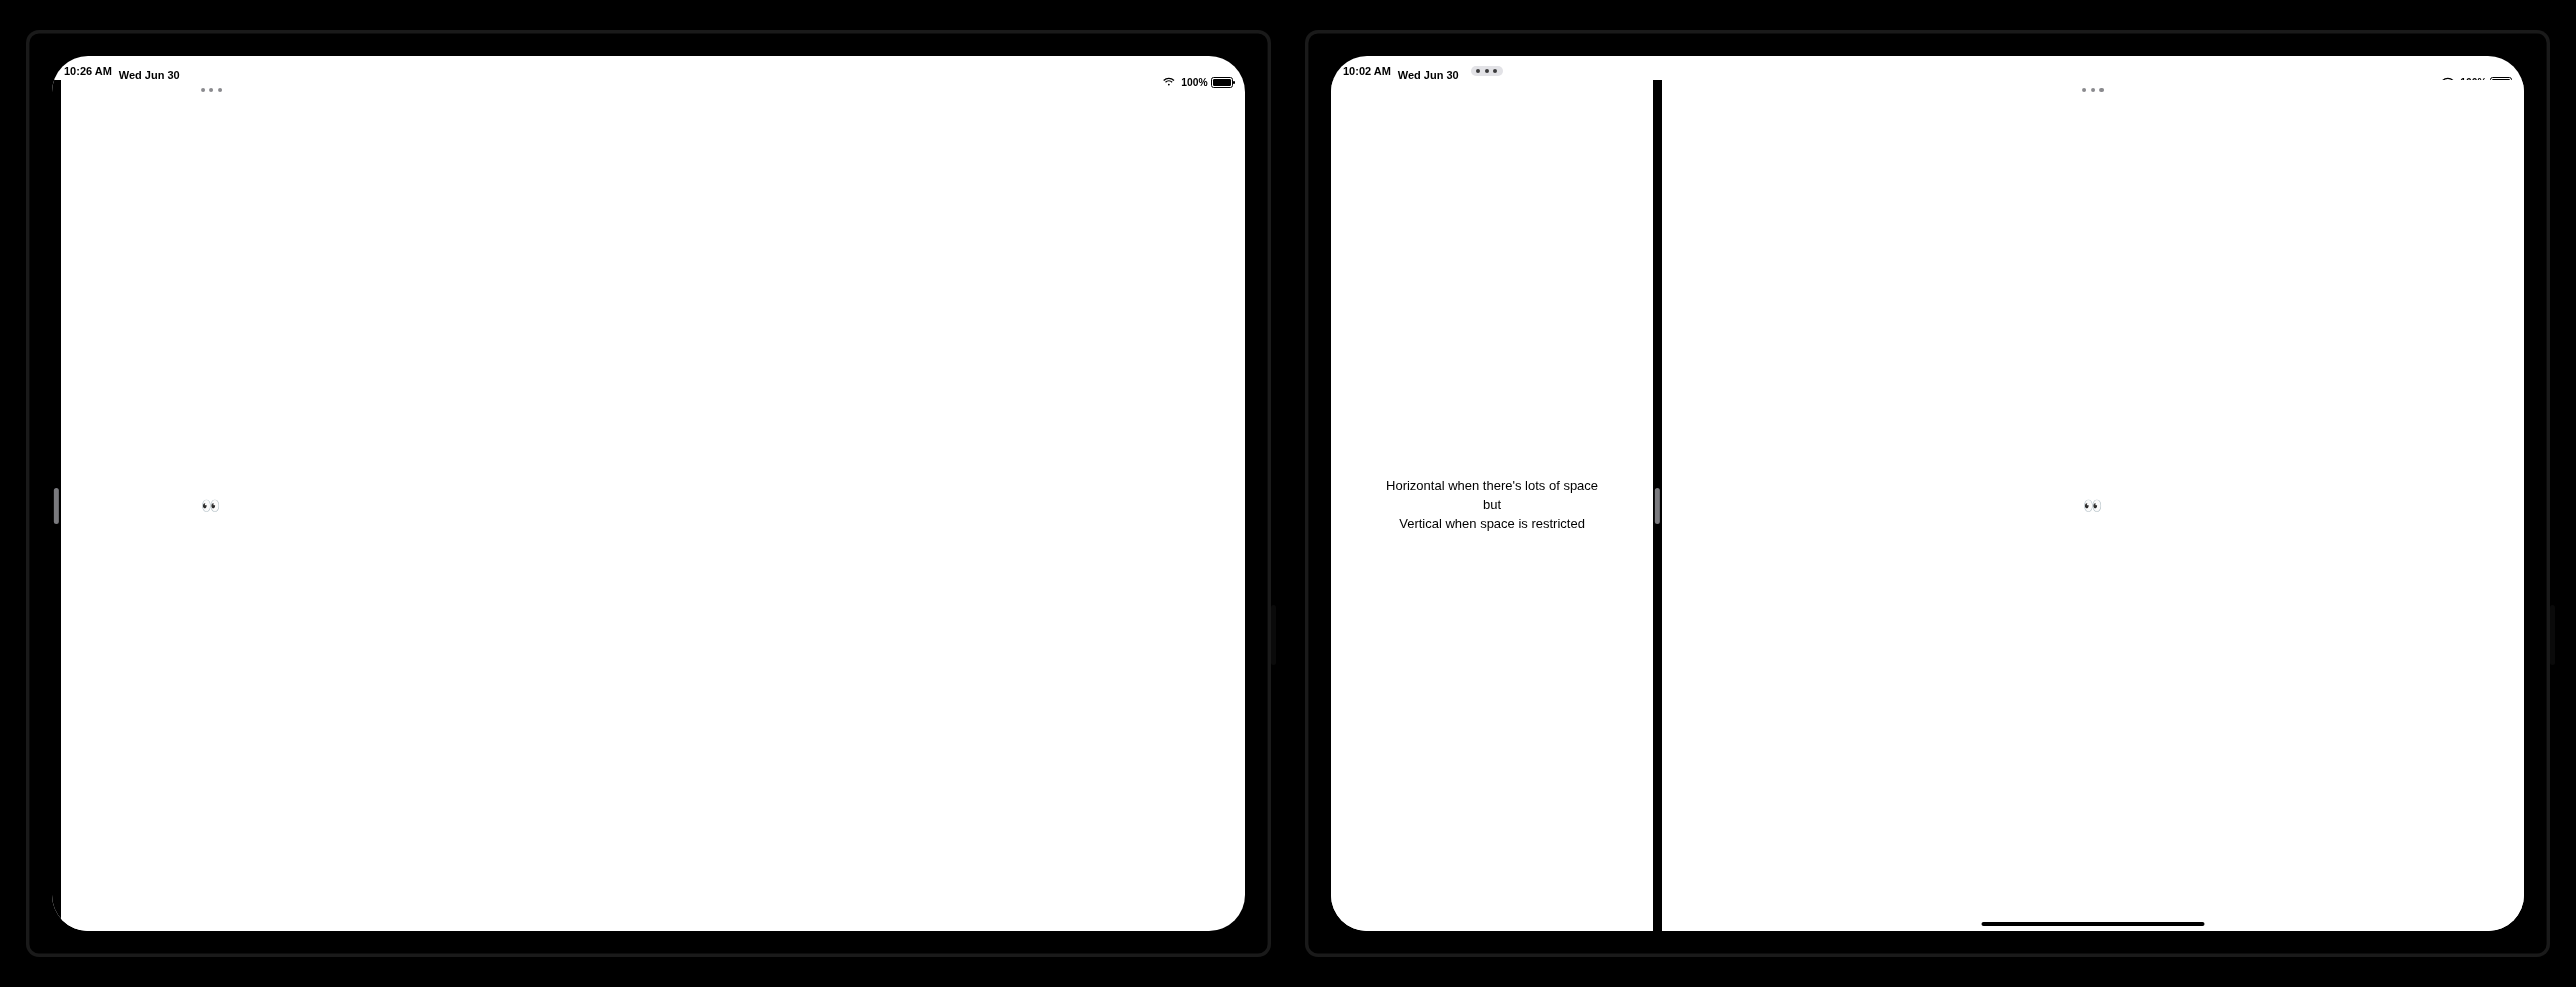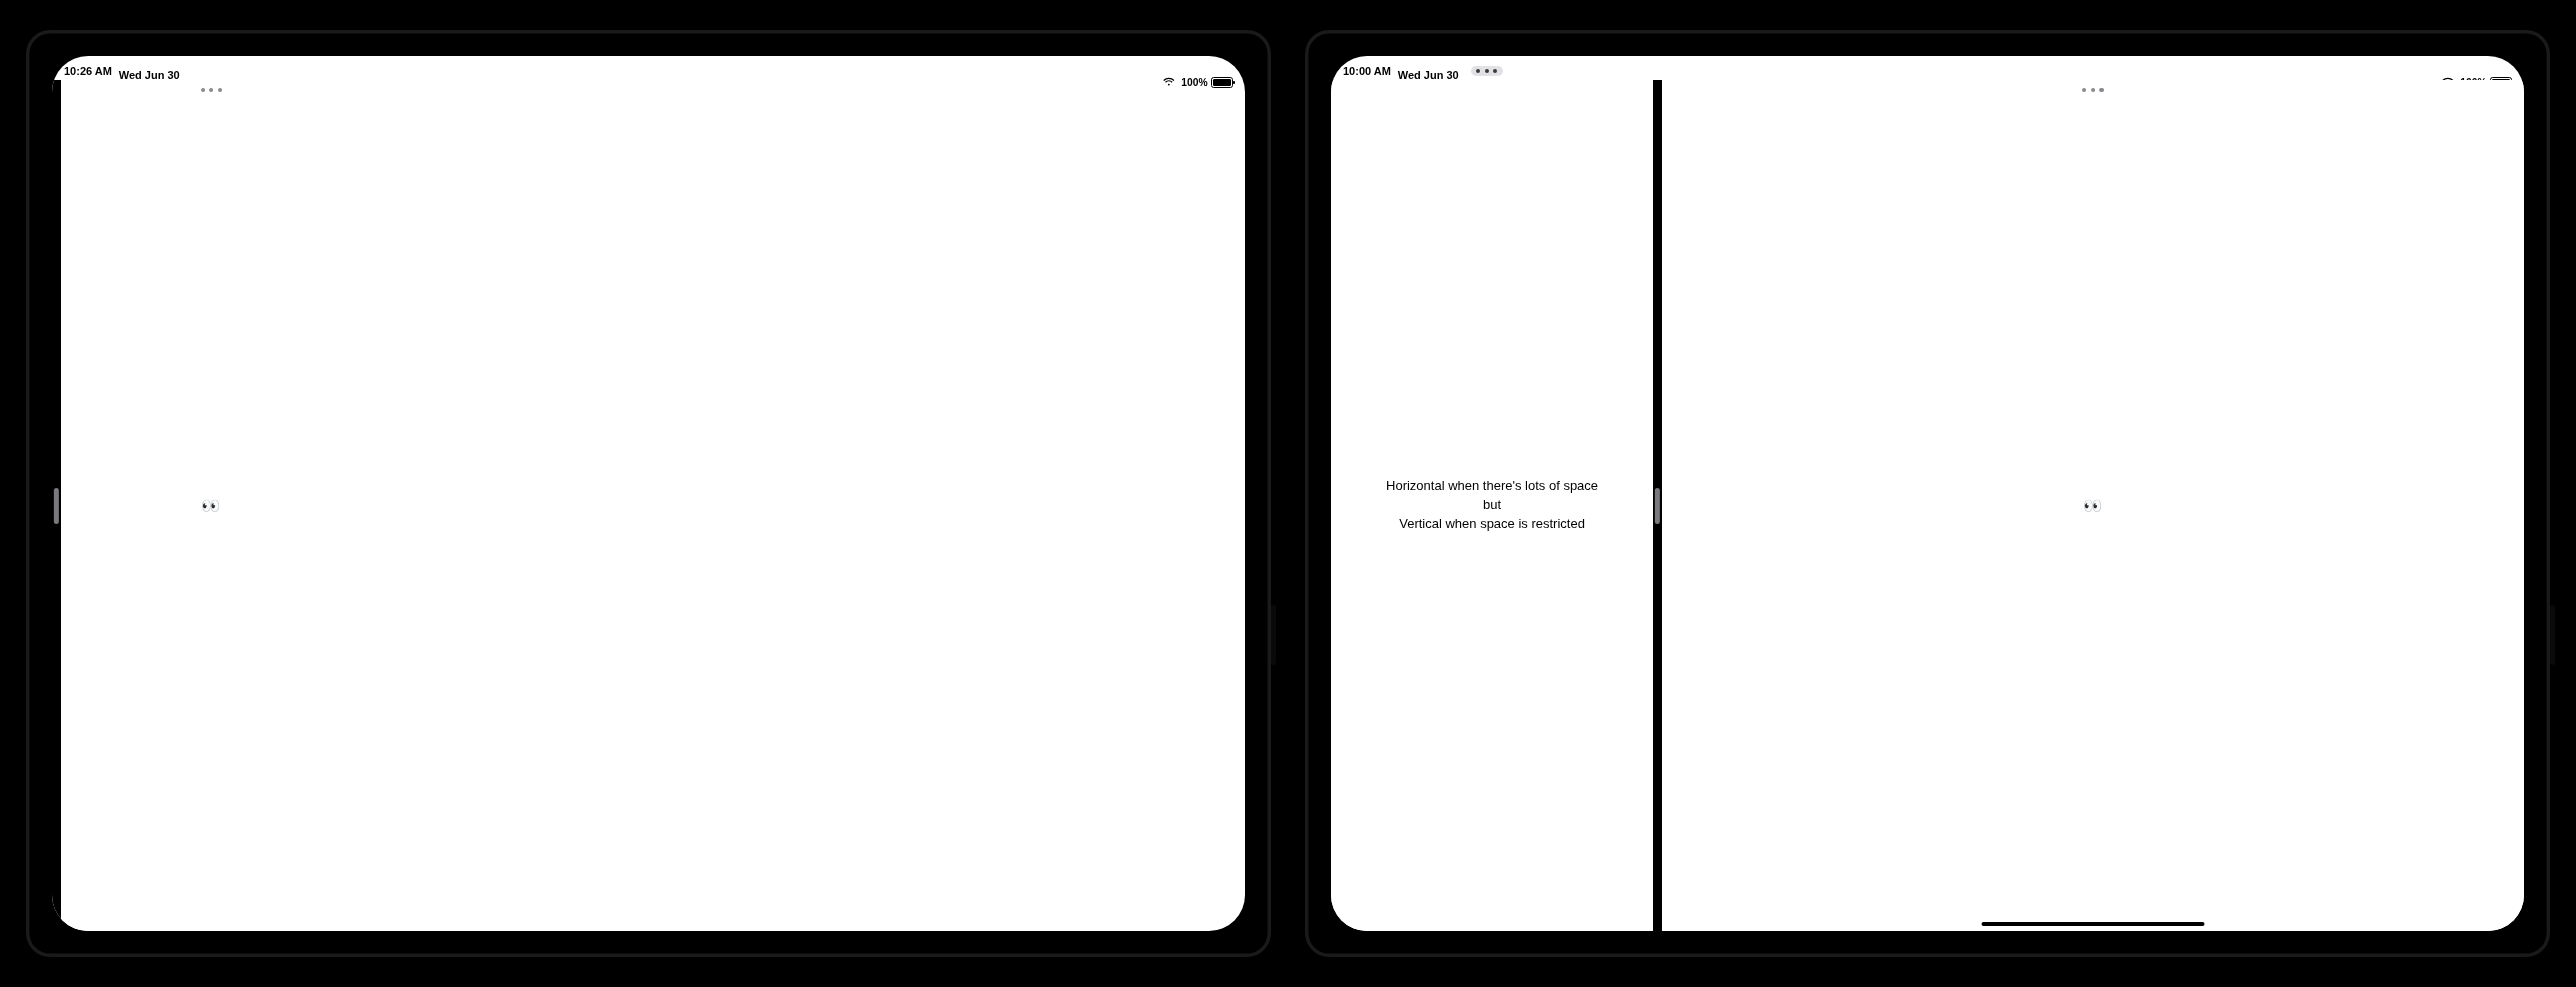--- a/index.html
+++ b/index.html
@@ -11,21 +11,21 @@
     --soft:#8e8e93;
   }
   html,body{margin:0;padding:0;background:#000;width:2576px;height:987px;font-family:-apple-system,Helvetica Neue,Helvetica,Arial,sans-serif;}
   .stage{display:flex;width:2576px;height:987px;align-items:center;justify-content:center;gap:34px;}
   
   .ipad{
     position:relative;
     width:1245px;
     height:927px;
     background:#000;
-    border-radius:24px;
+    border-radius:13px;
     box-sizing:border-box;
     padding:var(--bezel-width);
     box-shadow:inset 0 0 0 3.4px #1a1a1a, 0 0 0 1.7px #000;
   }
   .ipad::after{ 
     content:"";
     position:absolute;
     right:-5.2px;
     top:62%;
     width:5.2px;height:60px;
@@ -155,21 +155,21 @@
           <div class="eyes">👀</div>
         </div>
       </div>
     </div>
   </div>
 
   <div class="ipad two">
     <div class="screen">
       <div class="status">
         <div class="left">
-          <span class="time">10:00 AM</span>
+          <span class="time">10:02 AM</span>
           <span class="date">Wed Jun 30</span>
           <span class="mt-dots active" style="margin-left:5.2px;">
             <span class="dot"></span>
               <span class="dot"></span>
               <span class="dot"></span>
           </span>
         </div>
         <div class="right">
           <span class="wifi-icon">
             <svg viewBox="0 0 20 14">

